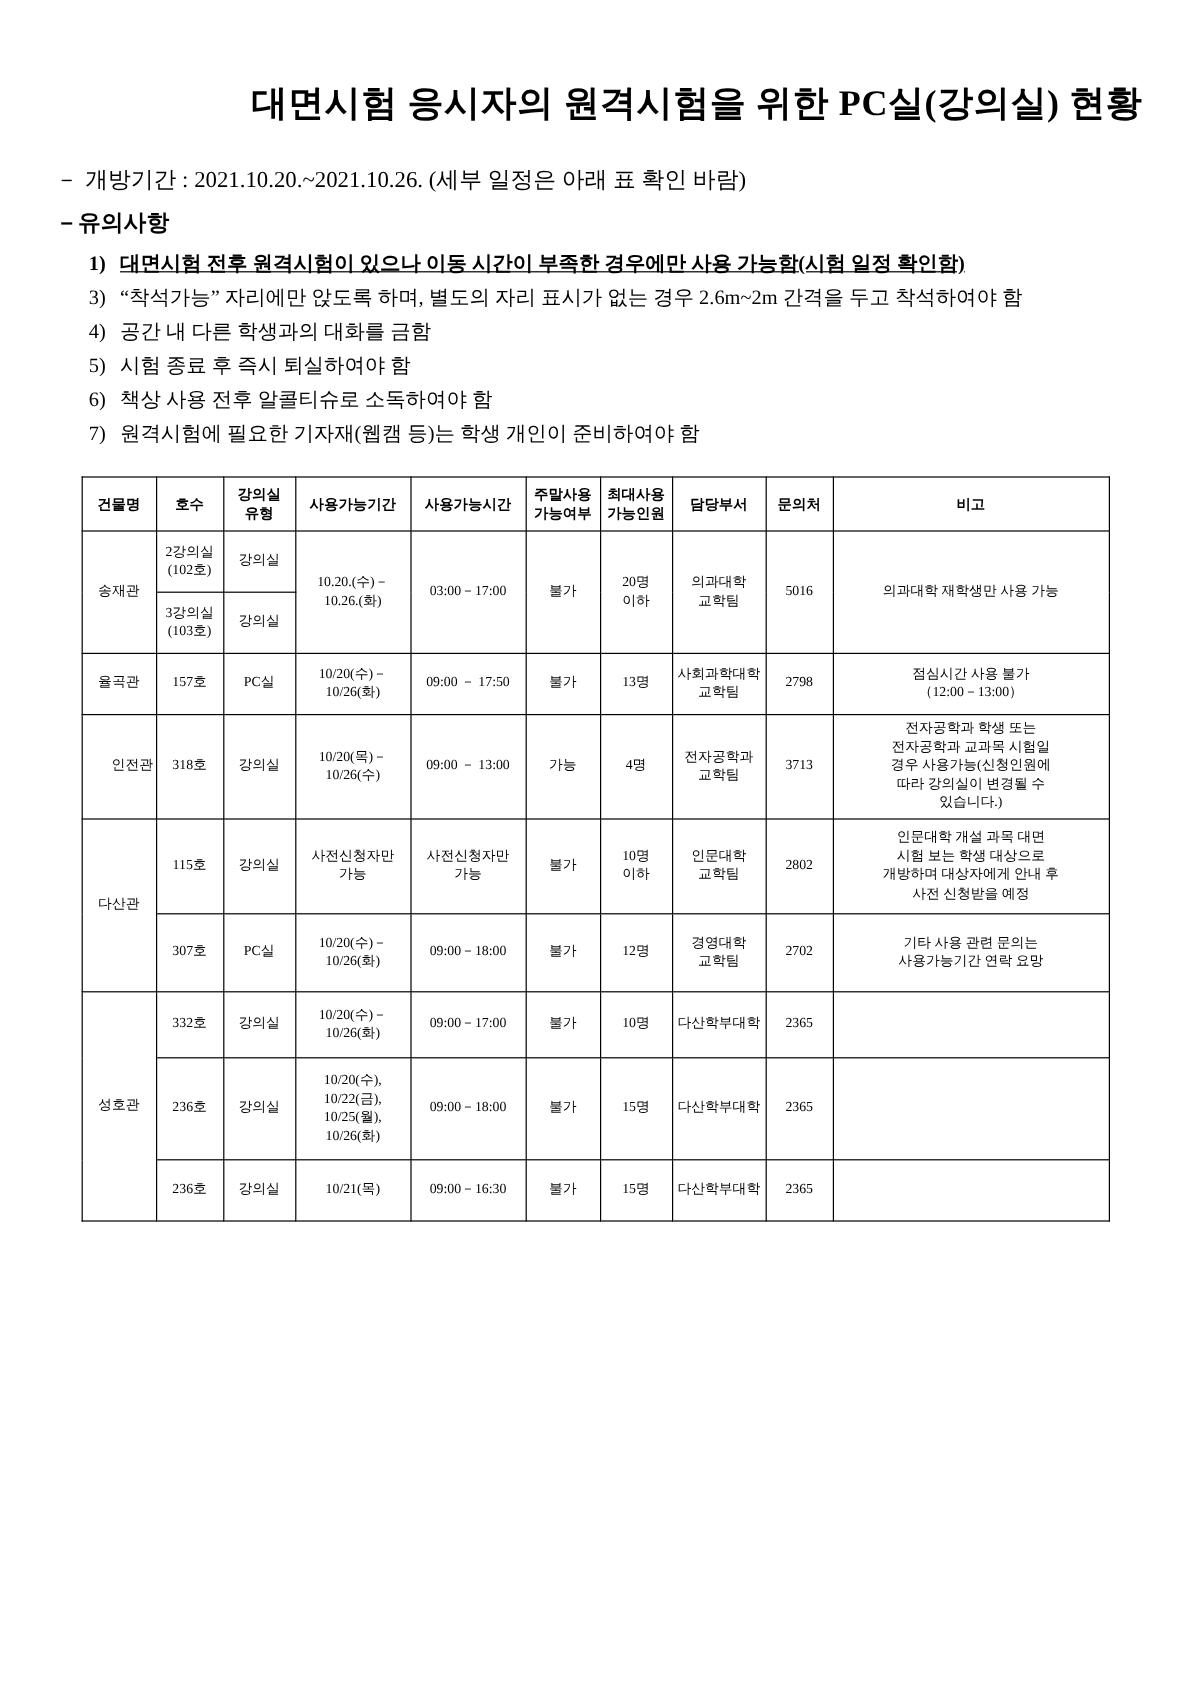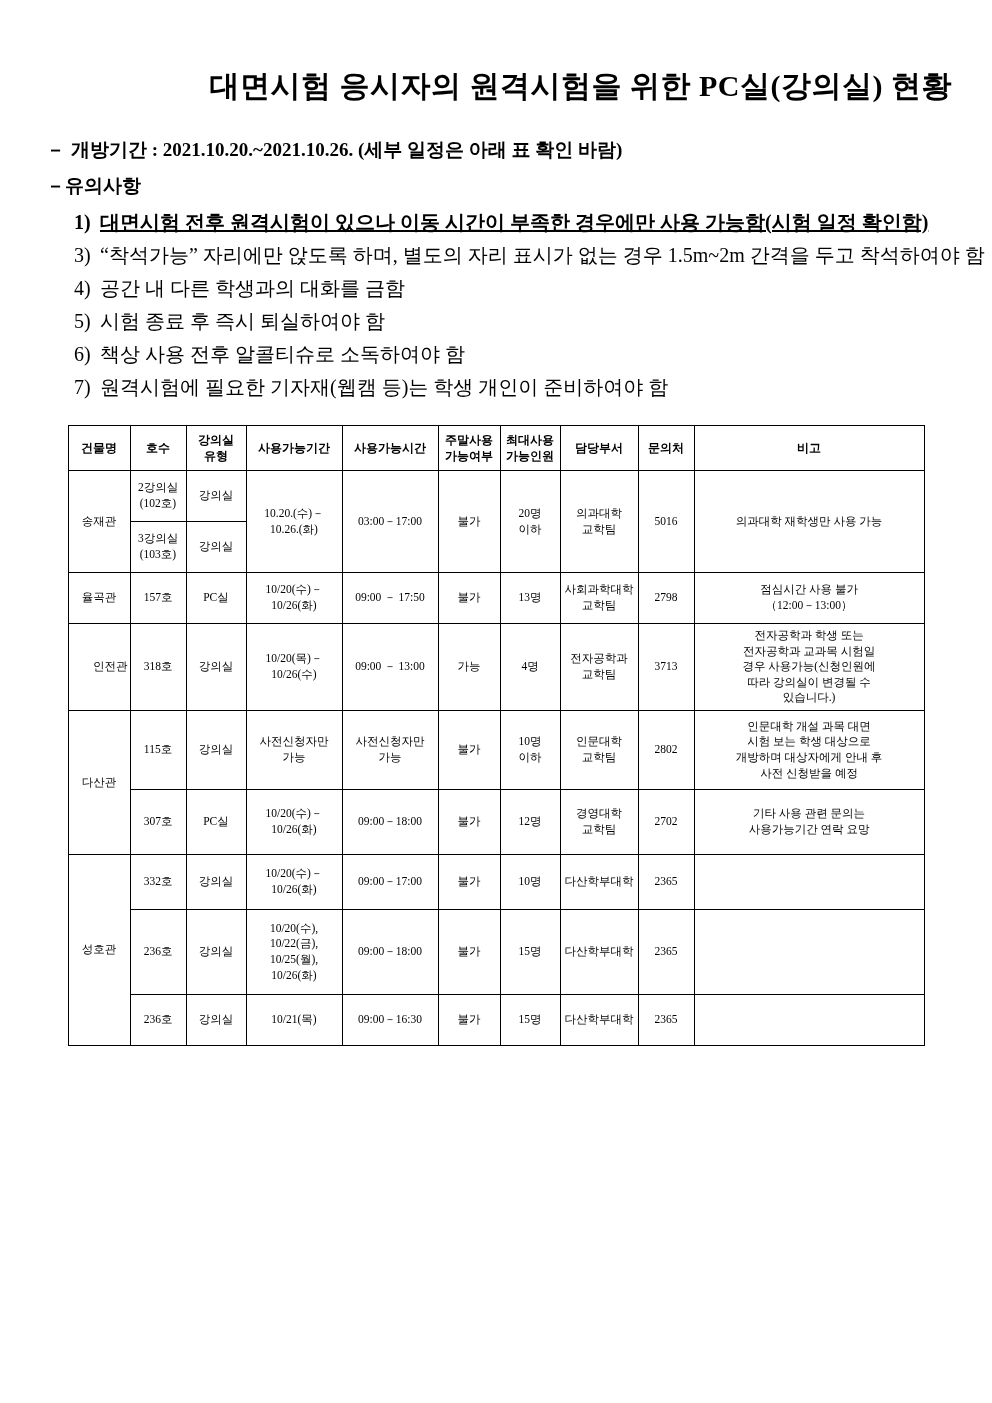--- a/index.html
+++ b/index.html
@@ -22,39 +22,39 @@
   }
   h1.doc-title {
     font-size: 30px;
     font-weight: bold;
     text-align: right;
     margin: 18px 0 30px 0;
     letter-spacing: 0.5px;
   }
   .notice-line {
     font-size: 19px;
-    font-weight: bold;
+    font-weight: normal;
     margin: 0 0 10px 0;
     padding-left: 6px;
   }
   .notice-line .dash {
     margin-right: 6px;
   }
   .notice-head {
     font-size: 19px;
     font-weight: bold;
     margin: 6px 0 8px 6px;
   }
   ol.notes {
     list-style: none;
     margin: 0 0 22px 0;
     padding: 0 0 0 34px;
   }
   ol.notes li {
-    font-size: 20px;
+    font-size: 17px;
     line-height: 1.55;
     margin-bottom: 2px;
     white-space: nowrap;
   }
   ol.notes li .num {
     display: inline-block;
     width: 26px;
   }
   ol.notes li.bold {
     font-weight: bold;
@@ -106,21 +106,21 @@
   <div class="notice-line">
     <span class="dash">－</span><span>개방기간 : 2021.10.20.~2021.10.26. (세부 일정은 아래 표 확인 바람)</span>
   </div>
 
   <div class="notice-head">
     <span class="dash">－</span><span>유의사항</span>
   </div>
 
   <ol class="notes">
     <li class="bold"><span class="num">1)</span><span>대면시험 전후 원격시험이 있으나 이동 시간이 부족한 경우에만 사용 가능함(시험 일정 확인함)</span></li>
-    <li><span class="num">3)</span><span>“착석가능” 자리에만 앉도록 하며, 별도의 자리 표시가 없는 경우 1.5m~2m 간격을 두고 착석하여야 함</span></li>
+    <li><span class="num">3)</span><span>“착석가능” 자리에만 앉도록 하며, 별도의 자리 표시가 없는 경우 2.6m~2m 간격을 두고 착석하여야 함</span></li>
     <li><span class="num">4)</span><span>공간 내 다른 학생과의 대화를 금함</span></li>
     <li><span class="num">5)</span><span>시험 종료 후 즉시 퇴실하여야 함</span></li>
     <li><span class="num">6)</span><span>책상 사용 전후 알콜티슈로 소독하여야 함</span></li>
     <li><span class="num">7)</span><span>원격시험에 필요한 기자재(웹캠 등)는 학생 개인이 준비하여야 함</span></li>
   </ol>
 
   <table class="grid">
     <colgroup>
       <col class="c-building">
         <col class="c-room">

